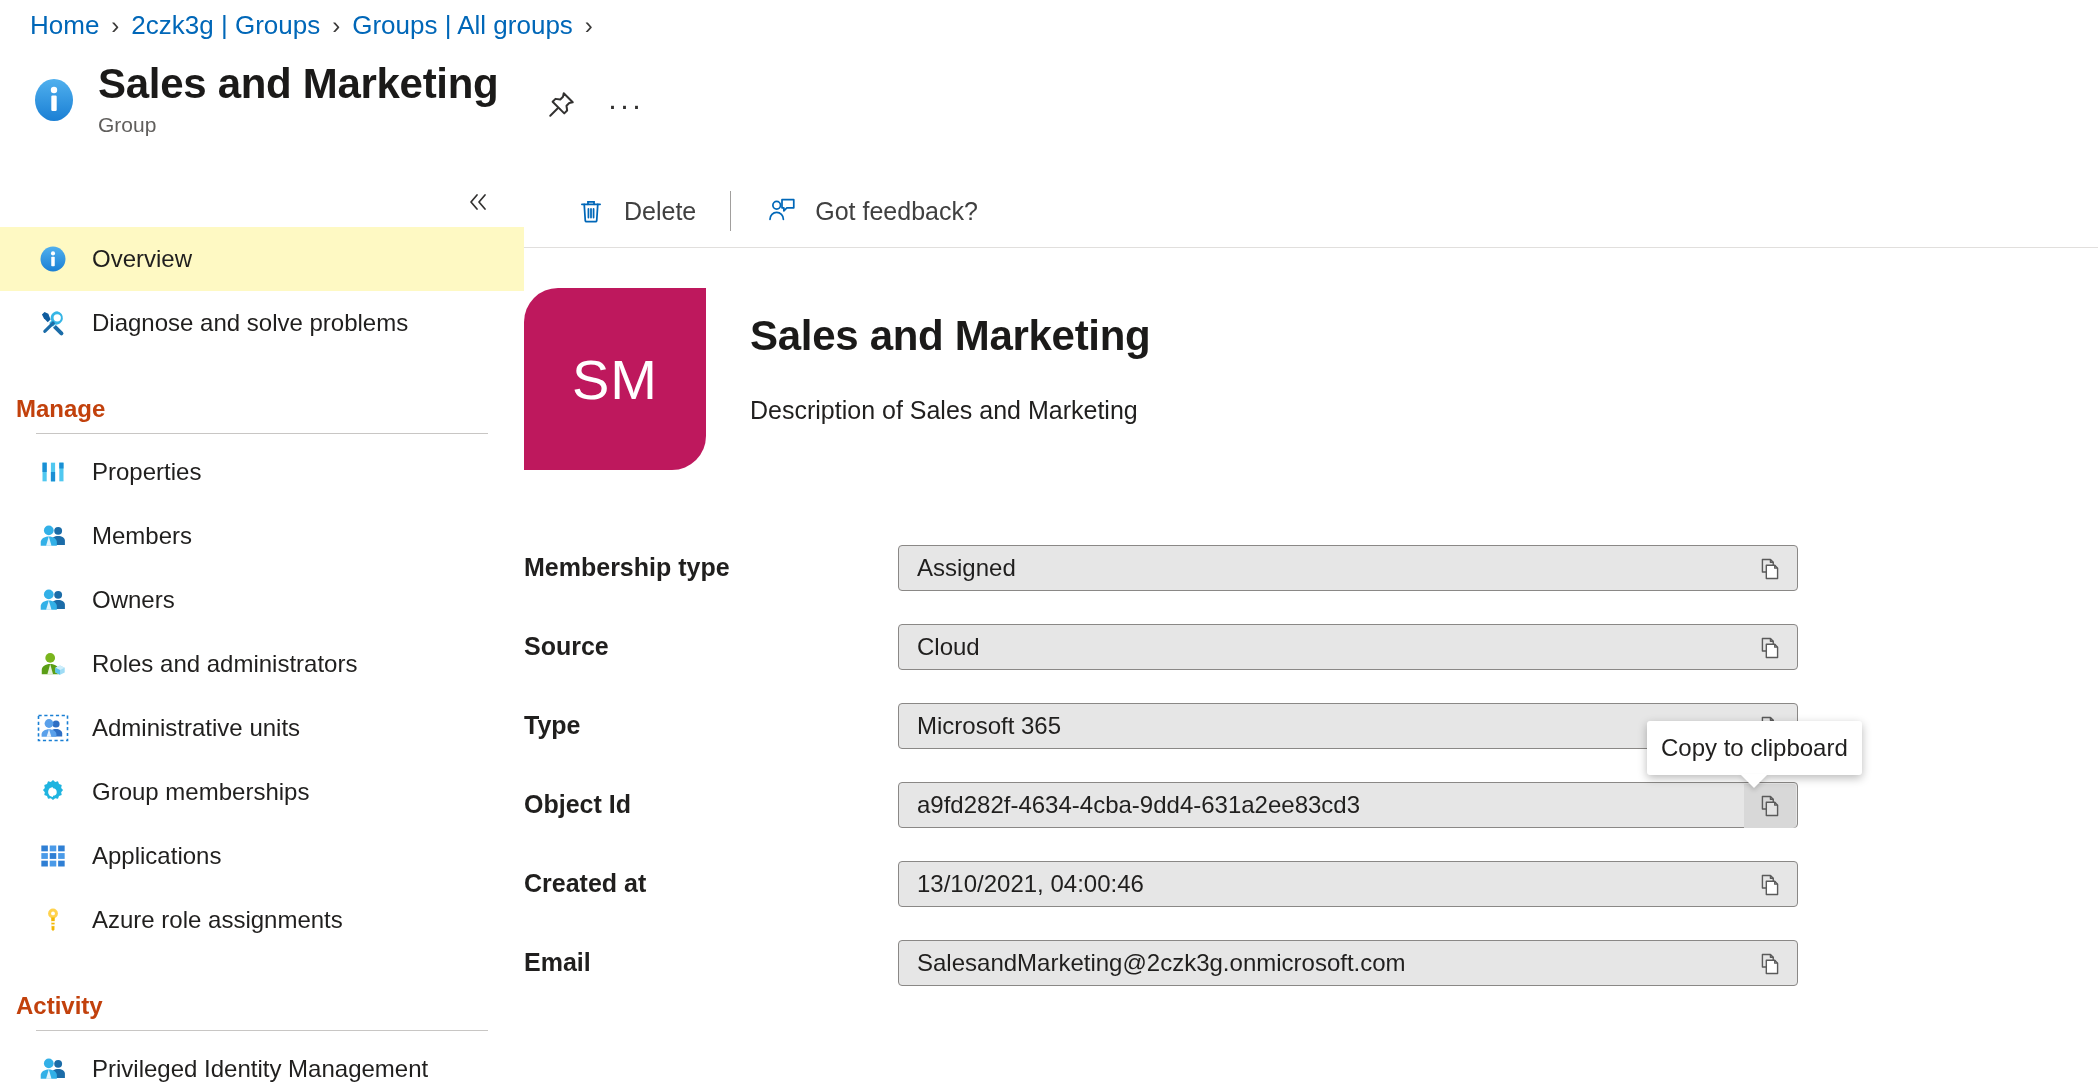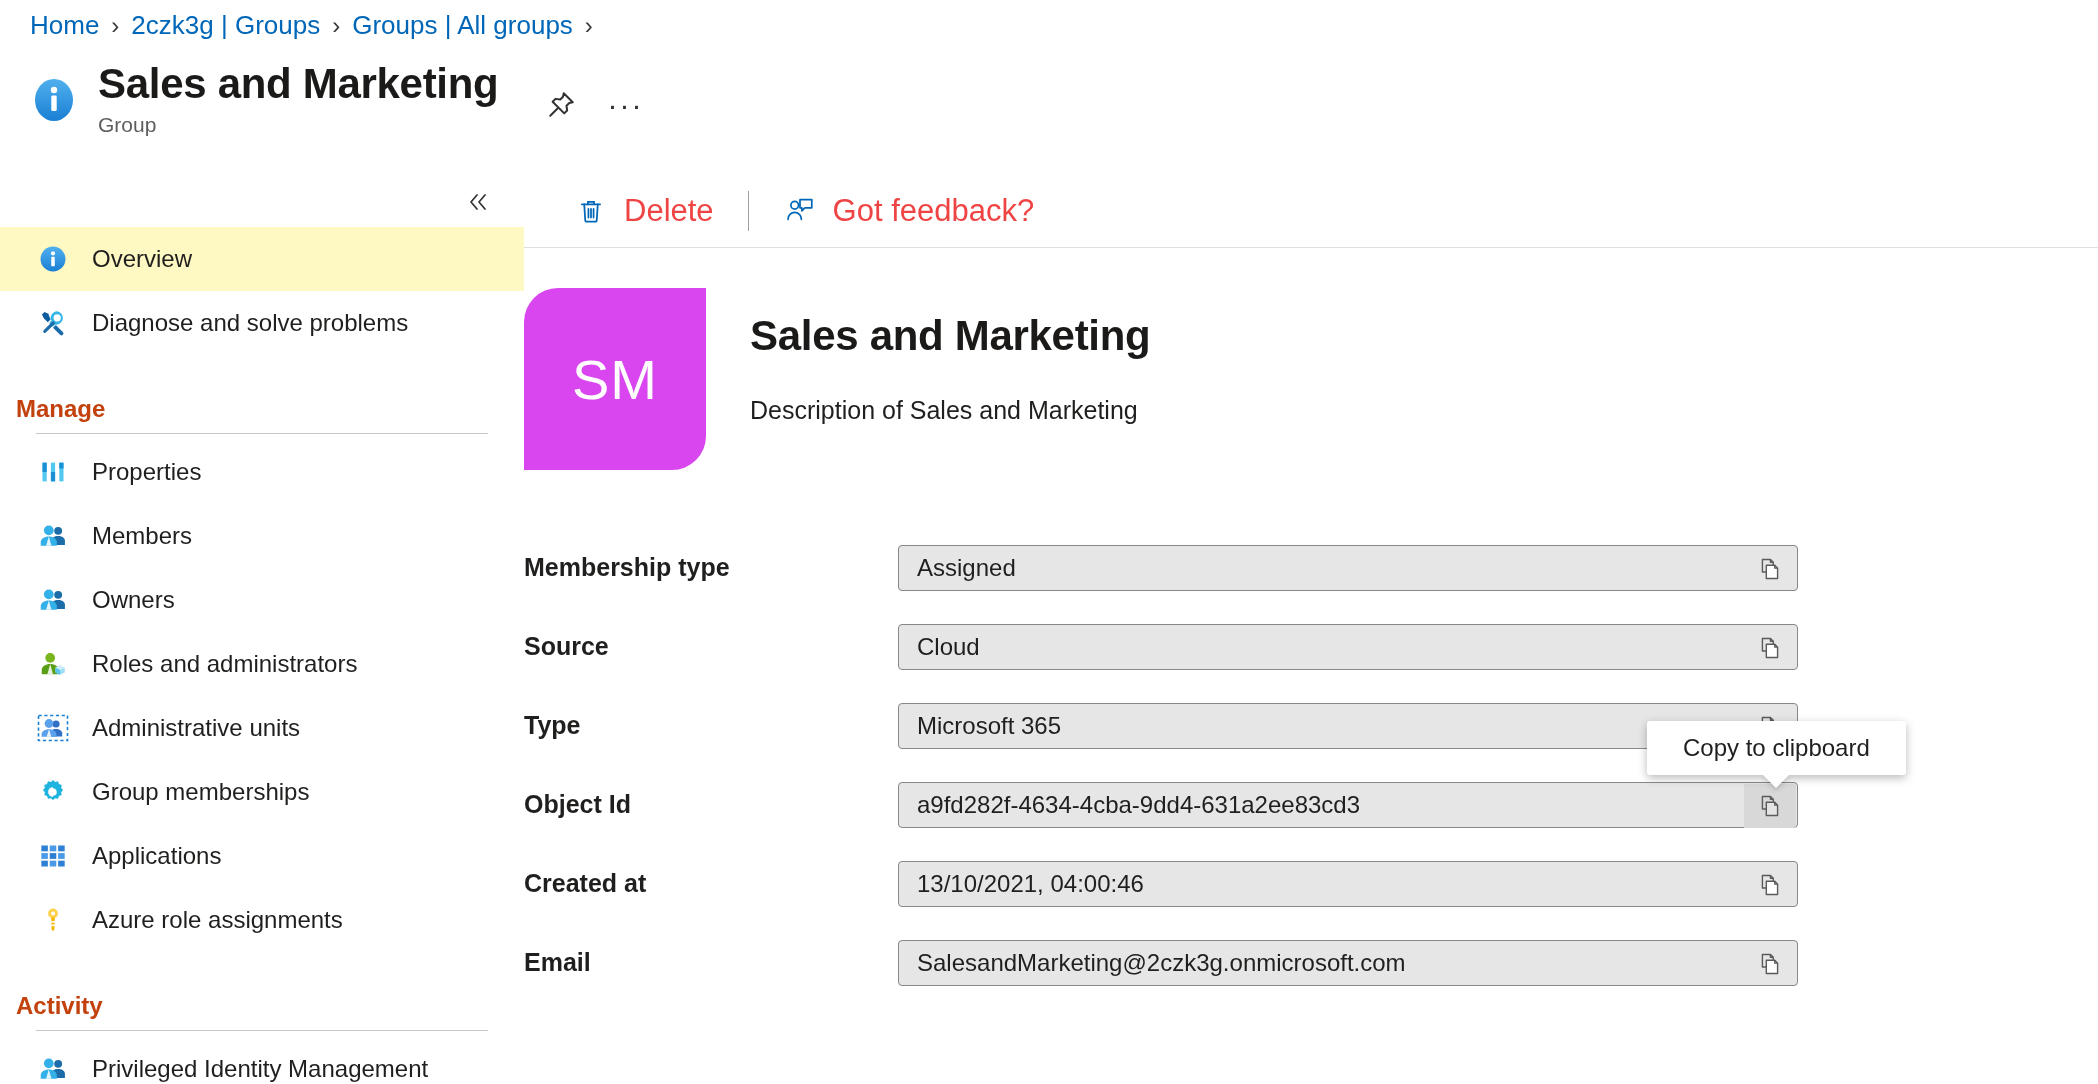--- a/index.html
+++ b/index.html
@@ -135,22 +135,22 @@
     align-items: center;
     height: 72px;
     padding-left: 40px;
   }
   .tool-btn {
     display: flex;
     align-items: center;
     height: 48px;
     padding: 0 10px;
     cursor: pointer;
-    font-size: 31px;
-    color: #ef4444;
+    font-size: 25px;
+    color: #404040;
     background: none; border: none;
     font-family: inherit;
   }
   .tool-btn .t-ico {
     width: 34px; height: 34px;
     display: flex; align-items: center; justify-content: center;
     margin-right: 16px;
   }
   .tool-divider {
     width: 1px; height: 40px;
@@ -165,21 +165,21 @@
 
   
   .group-header {
     display: flex;
     align-items: flex-start;
     padding: 40px 0 0 0;
     margin-left: 0;
   }
   .avatar-tile {
     width: 182px; height: 182px;
-    background: #d946ef;
+    background: #be185d;
     border-radius: 34px 0 34px 0;
     display: flex;
     align-items: center;
     justify-content: center;
     flex: 0 0 182px;
   }
   .avatar-initials {
     color: #ffffff;
     font-size: 56px;
     letter-spacing: 1px;
@@ -241,21 +241,21 @@
     border-radius: 0 3px 3px 0;
   }
   .copy-btn.hovered { background: #d8d8d8; }
 
   
   .tooltip {
     position: absolute;
     background: #ffffff;
     border-radius: 3px;
     box-shadow: 0 3px 10px rgba(0,0,0,0.28);
-    padding: 13px 36px;
+    padding: 13px 14px;
     font-size: 24px;
     color: #201f1e;
     white-space: nowrap;
     z-index: 40;
   }
   .tooltip-arrow {
     position: absolute;
     left: 50%;
     bottom: -13px;
     margin-left: -14px;

